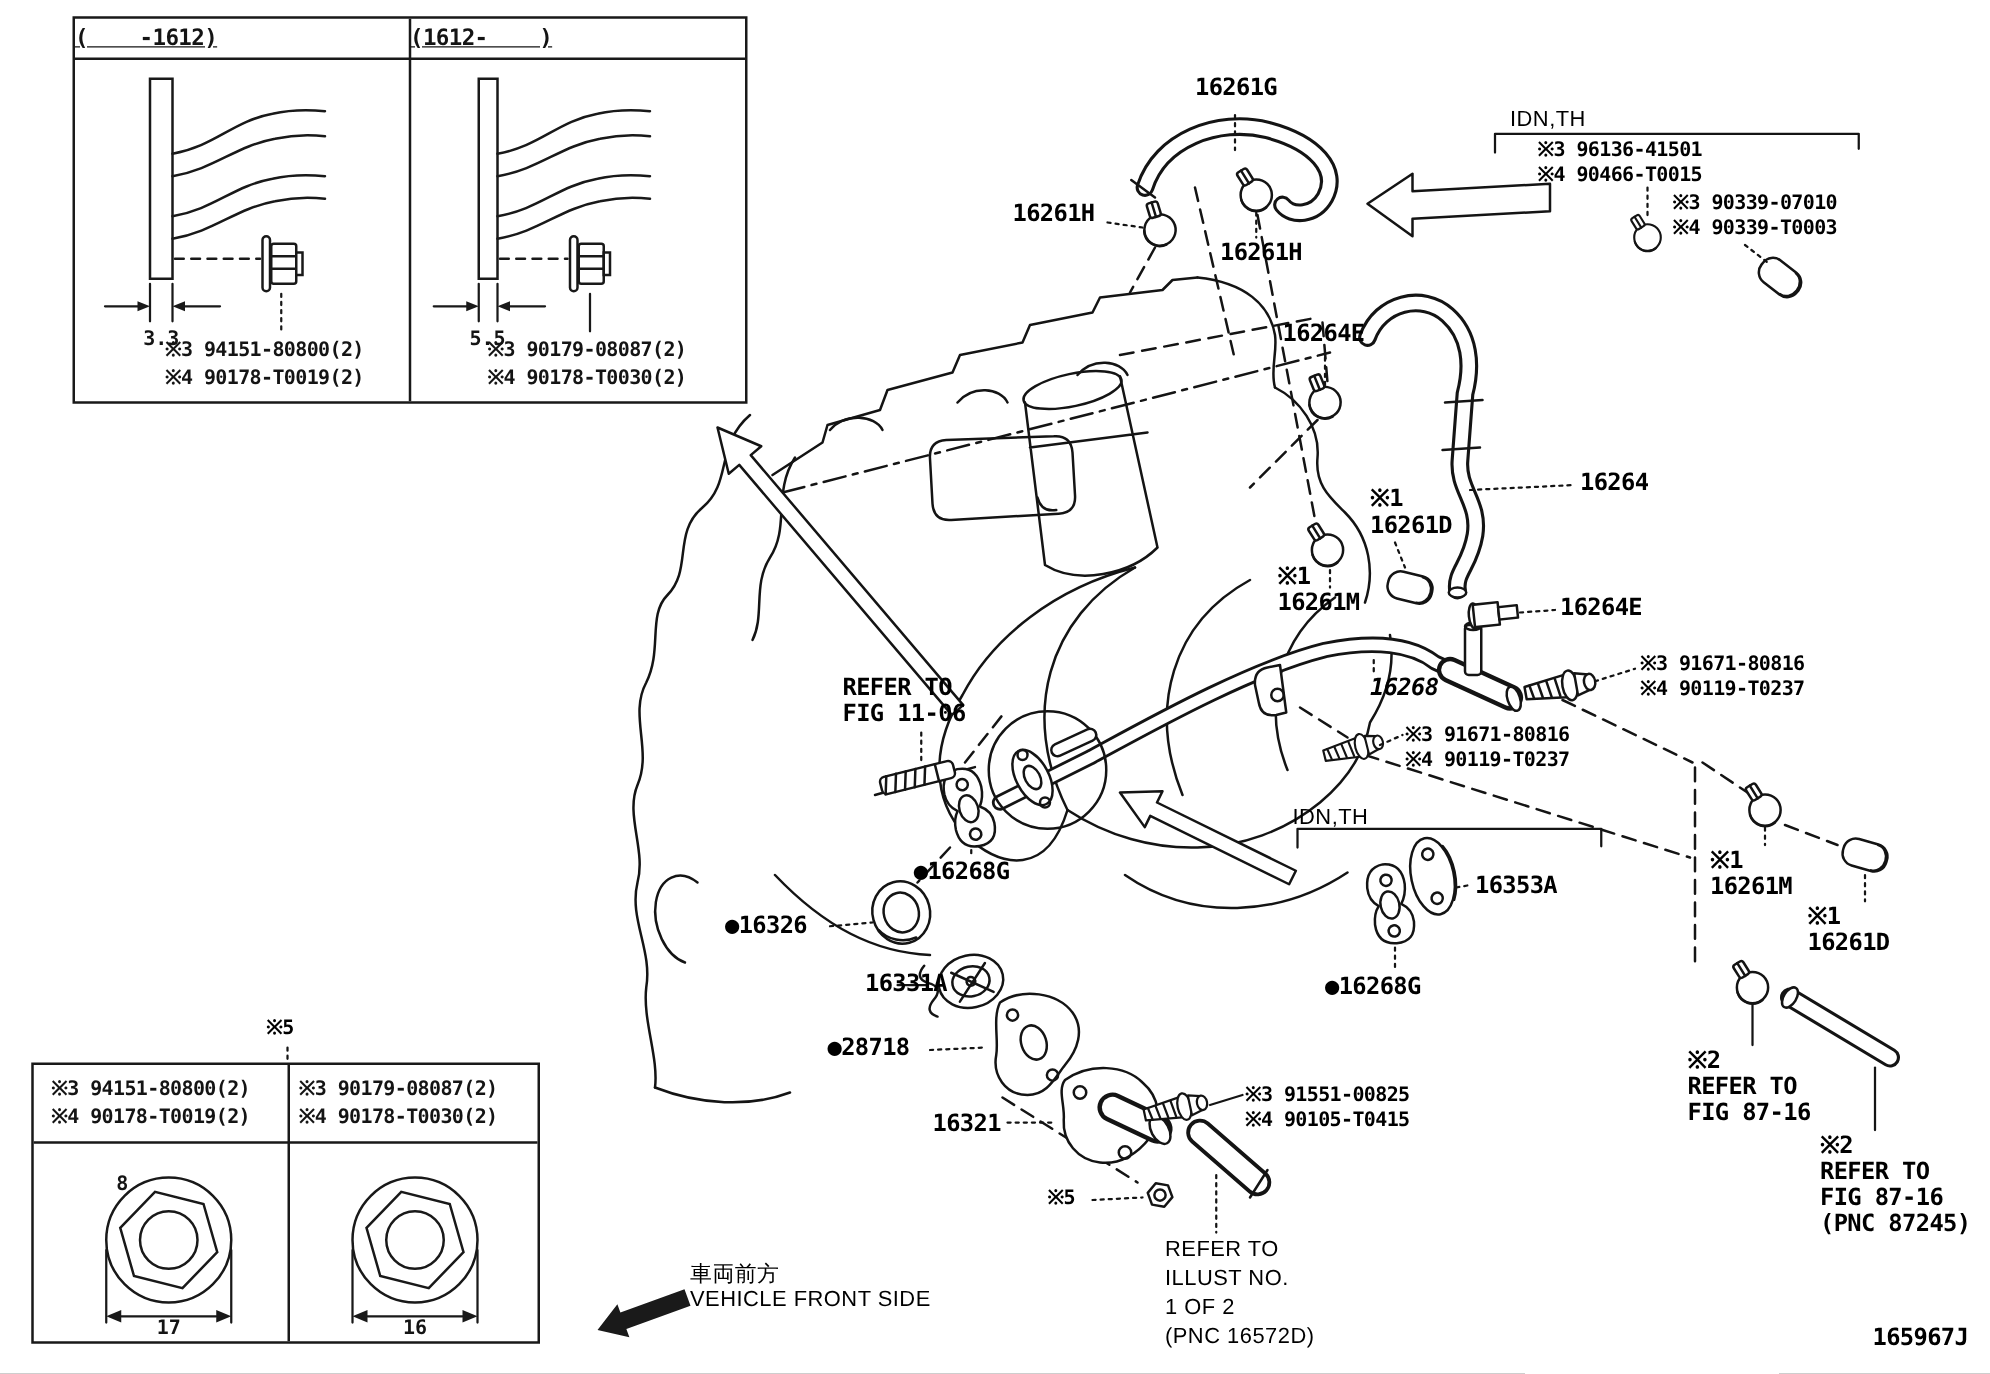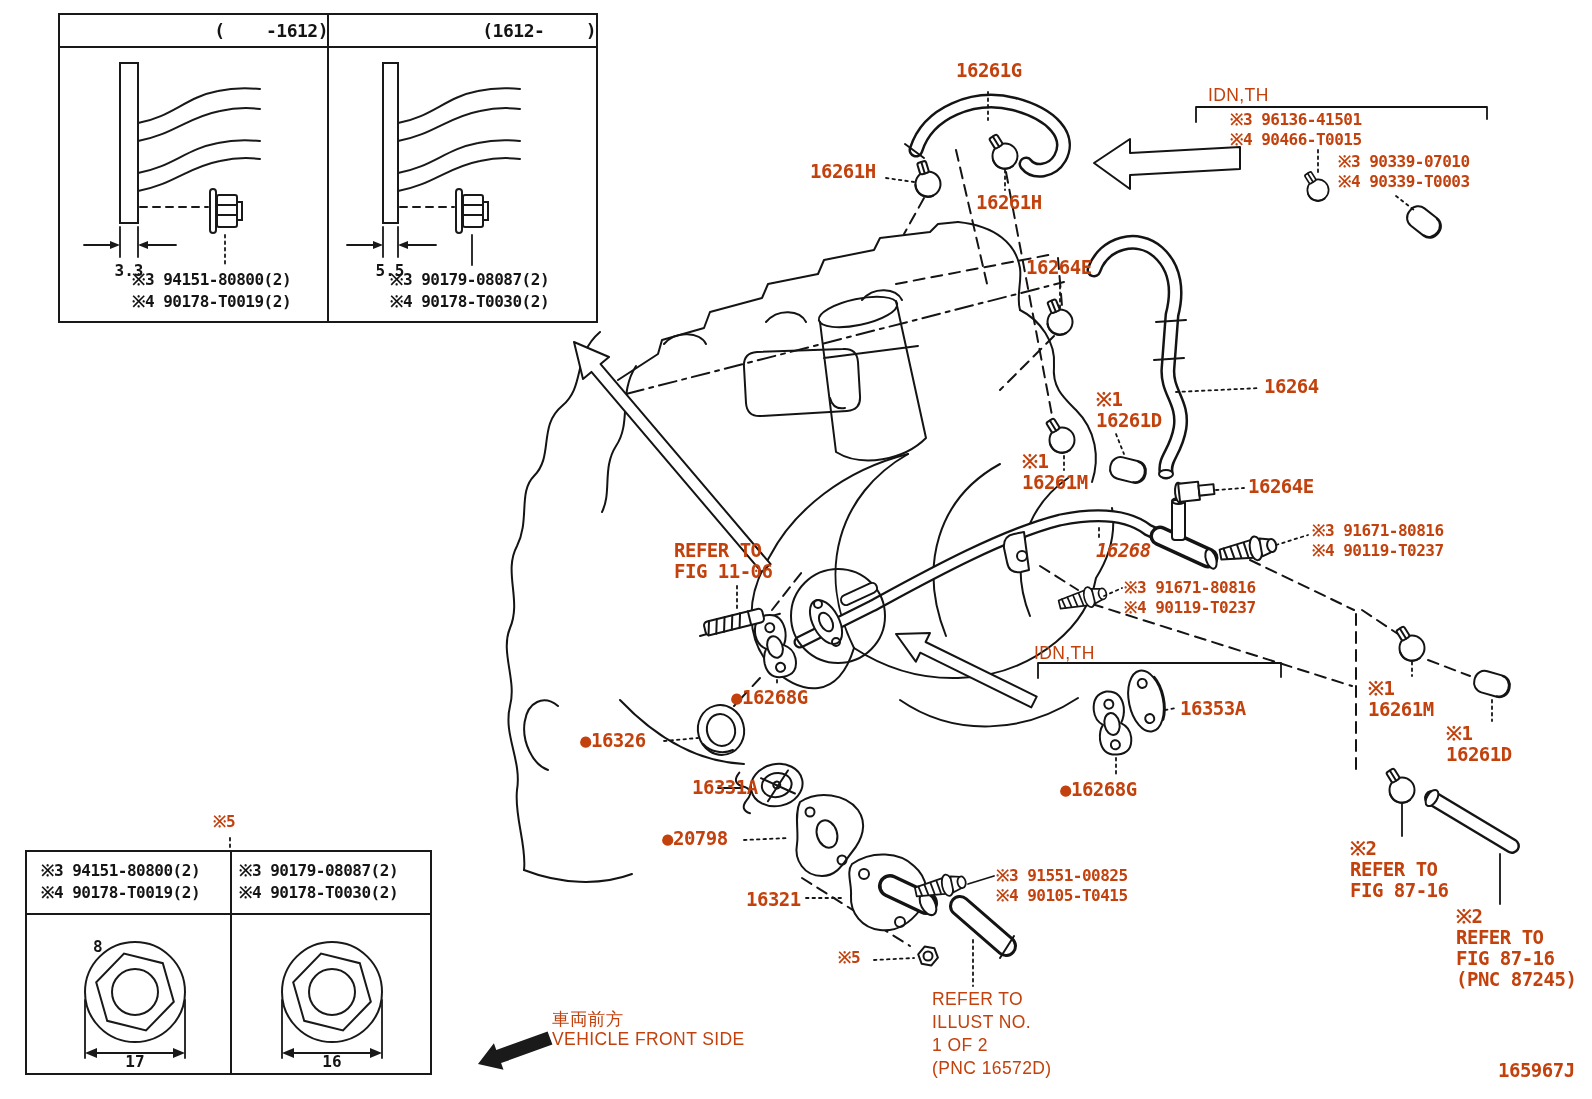--- a/index.html
+++ b/index.html
@@ -1,27 +1,27 @@
 <!DOCTYPE html>
 <html><head>
 <meta charset="utf-8">
 <style>
   html,body{margin:0;padding:0;background:#888;}
   #page{position:relative;width:1592px;height:1099px;background:#fff;overflow:hidden;color:#141414;}
   #art{position:absolute;left:0;top:0;}
-  .lbl{position:absolute;white-space:pre-line;color:#c2410c;}
+  .lbl{position:absolute;white-space:pre-line;color:#000000;}
   .kind-part{font:bold 19px/21px "DejaVu Sans Mono",monospace;letter-spacing:-0.5px;}
   .kind-s{font:bold 16px/20px "DejaVu Sans Mono",monospace;letter-spacing:-0.5px;}
   .kind-text{font:17.5px/23px "Liberation Sans","DejaVu Sans",sans-serif;letter-spacing:0.4px;}
   #legend{position:absolute;left:22px;top:644px;font:17.5px/24.5px "Liberation Sans","DejaVu Sans",sans-serif;letter-spacing:0.6px;}
   .inset{position:absolute;background:#fff;border:2px solid #191919;}
   #inset-top{left:58px;top:13px;width:536px;height:306px;}
   #inset-bottom{left:25px;top:850px;width:403px;height:221px;}
   .inset svg{position:absolute;left:0;top:0;}
-  .hdr{position:absolute;top:5px;width:268px;text-align:right;font:bold 18px "DejaVu Sans Mono",monospace;letter-spacing:-0.5px;white-space:pre;}
+  .hdr{position:absolute;top:5px;width:268px;text-align:left;font:bold 18px "DejaVu Sans Mono",monospace;letter-spacing:-0.5px;white-space:pre;text-decoration:underline;}
   .itext{position:absolute;font:bold 16px/21px "DejaVu Sans Mono",monospace;letter-spacing:-0.5px;}
   .dim{position:absolute;width:44px;text-align:center;font:bold 16px "DejaVu Sans Mono",monospace;}
 </style>
 </head>
 <body>
 
 <div id="page">
 
 <svg id="art" width="1592" height="1099" viewBox="0 0 1592 1099" stroke="#141414" stroke-width="2" fill="none" stroke-linecap="round" stroke-linejoin="round">
 
@@ -403,21 +403,21 @@
       <div class="lbl kind-s" style="left: 1124px; top: 578px;">※3 91671-80816
 ※4 90119-T0237</div>
       <div class="lbl kind-part" style="left: 674px; top: 540px;">REFER TO
 FIG 11-06</div>
       <div class="lbl kind-text" style="left: 1034px; top: 642px;">IDN,TH</div>
       <div class="lbl kind-part" style="left: 1180px; top: 698px;">16353A</div>
       <div class="lbl kind-part" style="left: 1060px; top: 779px;">●16268G</div>
       <div class="lbl kind-part" style="left: 731px; top: 687px;">●16268G</div>
       <div class="lbl kind-part" style="left: 580px; top: 730px;">●16326</div>
       <div class="lbl kind-part" style="left: 668px; top: 777px; margin-left: 24px;">16331A</div>
-      <div class="lbl kind-part" style="left: 662px; top: 828px;">●20798</div>
+      <div class="lbl kind-part" style="left: 662px; top: 828px;">●28718</div>
       <div class="lbl kind-part" style="left: 746px; top: 889px;">16321</div>
       <div class="lbl kind-s" style="left: 996px; top: 866px;">※3 91551-00825
 ※4 90105-T0415</div>
       <div class="lbl kind-s" style="left: 838px; top: 948px;">※5</div>
       <div class="lbl kind-text" style="left: 932px; top: 988px;">REFER TO
 ILLUST NO.
 1 OF 2
 (PNC 16572D)</div>
       <div class="lbl kind-part" style="left: 1368px; top: 678px;">※1
 16261M</div>

